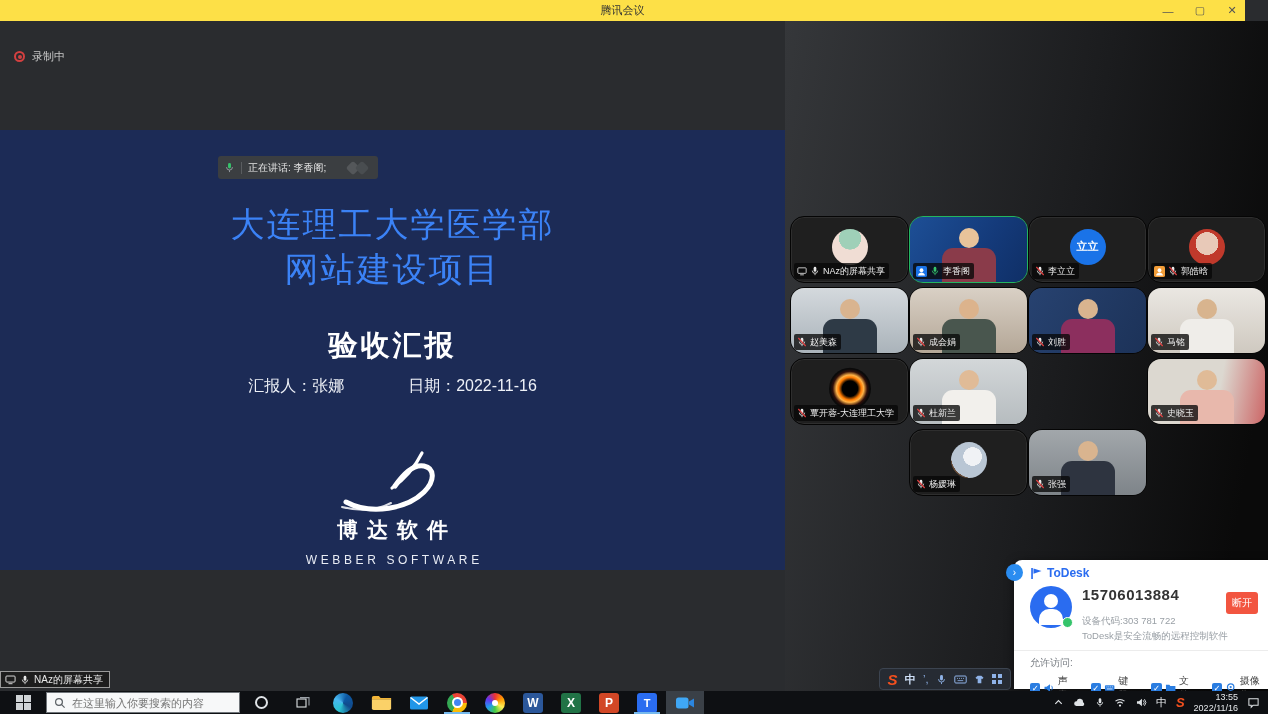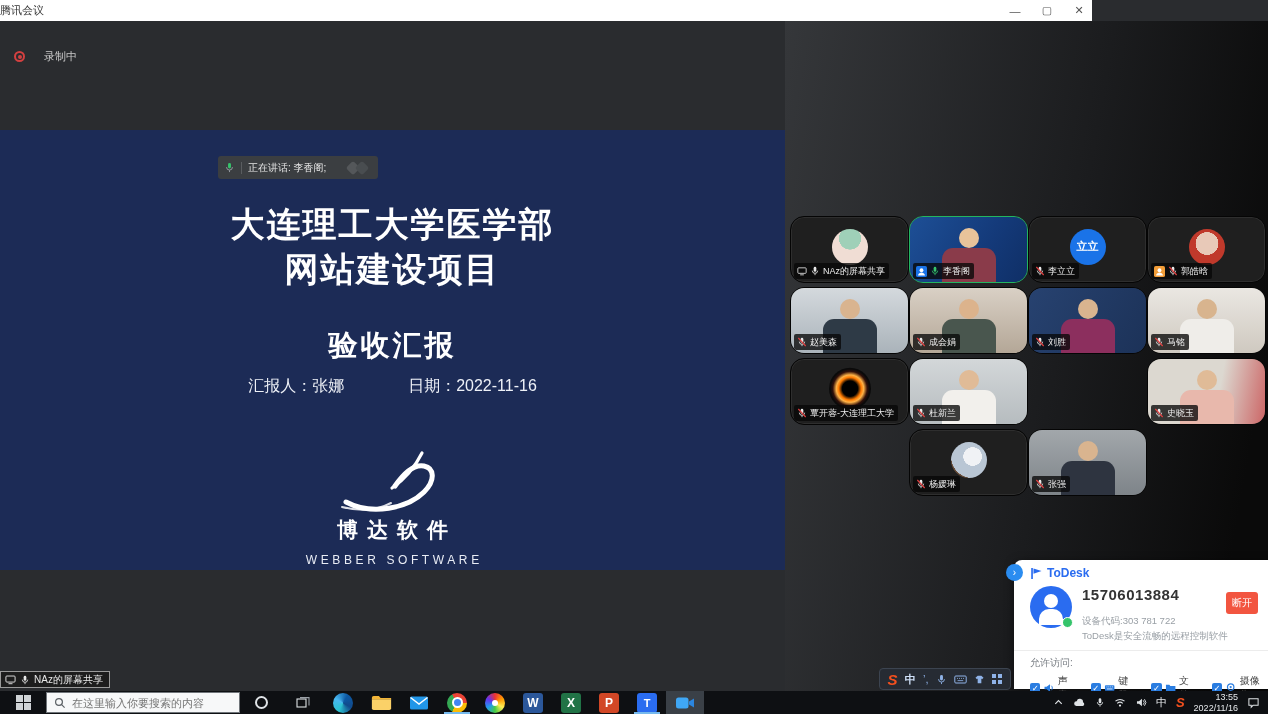--- a/index.html
+++ b/index.html
@@ -1,46 +1,46 @@
 <!DOCTYPE html>
 <html><head>
 <meta charset="utf-8">
 <style>
   *{margin:0;padding:0;box-sizing:border-box}
   html,body{width:1268px;height:714px;overflow:hidden;background:#000;font-family:"Liberation Sans",sans-serif}
   .screen{position:relative;width:1268px;height:714px;background:#2a2c2f;overflow:hidden}
 
   
-  .titlebar{position:absolute;left:0;top:0;width:1092px;height:21px;background:#ffffff;display:flex;align-items:center;justify-content:flex-start}
+  .titlebar{position:absolute;left:0;top:0;width:1245px;height:21px;background:#fde047;display:flex;align-items:center;justify-content:center}
   .tb-title{font-size:11px;color:#333}
   .tb-controls{position:absolute;right:6px;top:0;height:21px;display:flex;align-items:center;gap:18px}
   .tb-btn{font-size:11px;color:#555;width:14px;text-align:center;cursor:default}
 
   
   .share-area{position:absolute;left:0;top:21px;width:785px;height:670px;background:#2a2c2f}
-  .rec{position:absolute;left:14px;top:28px;display:flex;align-items:center;gap:19px}
+  .rec{position:absolute;left:14px;top:28px;display:flex;align-items:center;gap:7px}
   .rec-dot{width:11px;height:11px;border:2px solid #d34040;border-radius:50%;position:relative}
   .rec-dot::after{content:"";position:absolute;left:1.5px;top:1.5px;width:4px;height:4px;border-radius:50%;background:#d34040}
   .rec-label{font-size:11px;color:#c9c9c9}
 
   .slide{position:absolute;left:0;top:109px;width:785px;height:440px;background:#1c2b56}
   .slide-edge{position:absolute;left:0;width:785px;height:5px;background:#13203f}
   .slide-edge.top{top:109px}
   .slide-edge.bot{top:544px}
 
   .speak-banner{position:absolute;left:218px;top:26px;width:160px;height:23px;background:#3b3e41;border-radius:3px;display:flex;align-items:center;padding:0 6px;gap:6px}
   .speak-mic{flex:0 0 auto;display:flex}
   .speak-sep{width:1px;height:12px;background:#5a5d60}
   .speak-text{font-size:10px;color:#e4e4e4;white-space:nowrap}
   .speak-wm{margin-left:auto;position:relative;width:26px;height:14px;opacity:.55}
   .speak-wm i{position:absolute;width:10px;height:10px;background:#6a6d70;border-radius:2px;transform:rotate(45deg)}
   .speak-wm i:nth-child(1){left:2px;top:2px}
   .speak-wm i:nth-child(2){left:11px;top:2px;background:#565a5d}
 
-  .slide-title{position:absolute;left:0;top:72px;width:100%;text-align:center;color:#ffffff;font-size:34px;font-weight:bold;line-height:45px;letter-spacing:2px}
+  .slide-title{position:absolute;left:0;top:72px;width:100%;text-align:center;color:#3b82f6;font-size:34px;font-weight:normal;line-height:45px;letter-spacing:2px}
   .slide-sub{position:absolute;left:0;top:196px;width:100%;text-align:center;color:#fff;font-size:29px;font-weight:bold;letter-spacing:3px}
   .slide-meta{position:absolute;left:0;top:246px;width:100%;display:flex;justify-content:center;gap:64px;color:#eef1f7;font-size:16px}
 
   .slide-logo{position:absolute;left:0;top:318px;width:100%;display:flex;flex-direction:column;align-items:center}
   .logo-swoosh{display:block}
   .logo-cn{color:#fff;font-size:21px;font-weight:bold;letter-spacing:9px;margin-top:-4px;text-indent:9px}
   .logo-en{color:#e8ecf4;font-size:12px;letter-spacing:3.6px;margin-top:9px;text-indent:3.6px}
 
   
   .panel{position:absolute;left:785px;top:21px;width:483px;height:670px;background:linear-gradient(100deg,#35373a 0%,#1b1c1e 55%,#0a0a0a 90%)}

